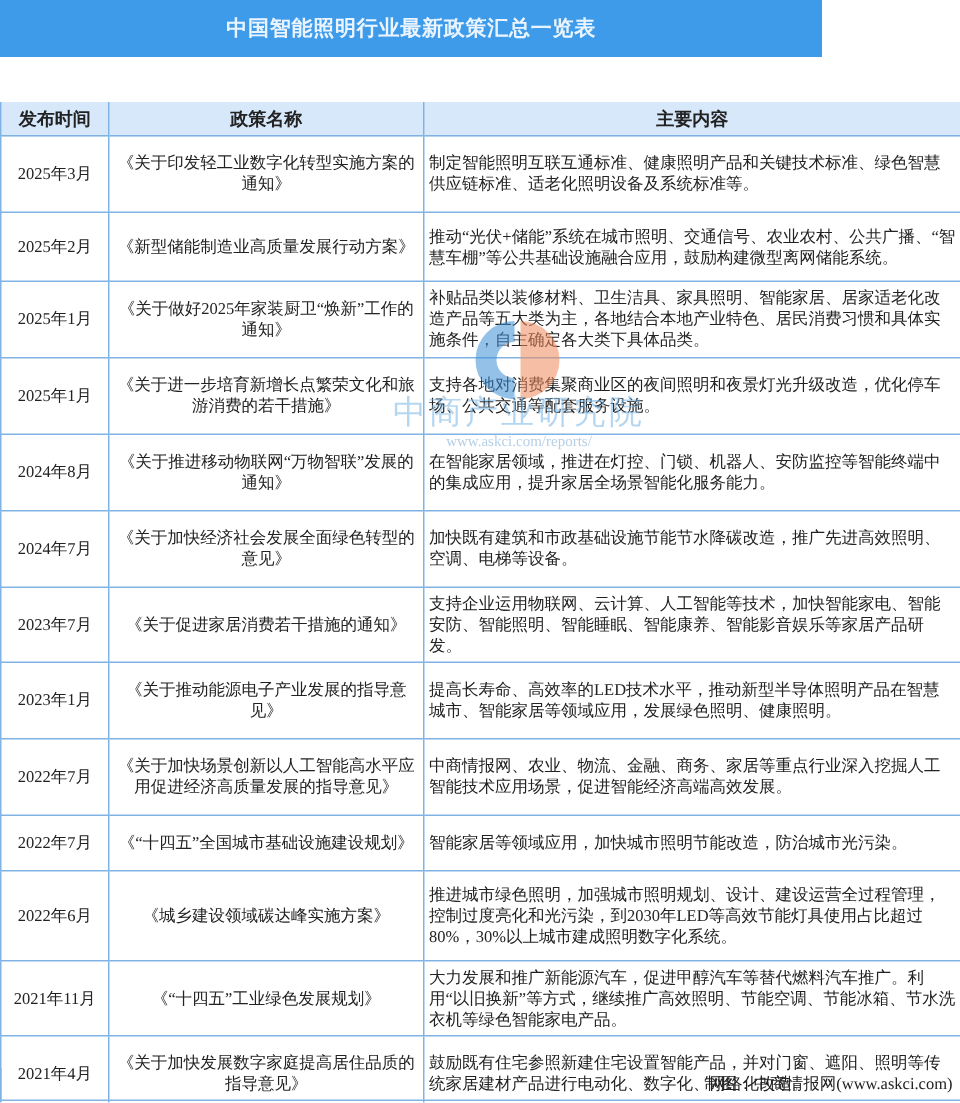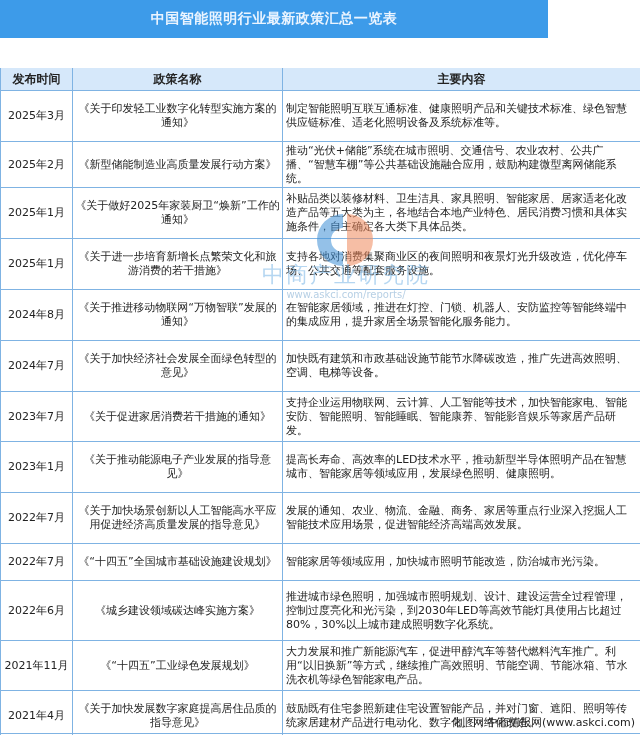--- a/index.html
+++ b/index.html
@@ -1,17 +1,17 @@
 <!DOCTYPE html>
 <html><head>
 <meta charset="utf-8">
 <style>
   html, body { margin: 0; padding: 0; background: #ffffff; }
   body { width: 640px; height: 735px; overflow: hidden; font-family: "DejaVu Sans", "Liberation Sans", sans-serif; }
-  .wrap { width: 548px; height: 735px; position: relative; background: #fff; }
+  .wrap { width: 548px; height: 735px; position: relative; background: #fff; font-family: Liberation Serif, serif; }
   .title-bar {
     height: 38px; background: #3d9be9; color: #eaf4ff;
     display: flex; align-items: center; justify-content: center;
     font-size: 14px; font-weight: bold; letter-spacing: 0.5px;
   }
   table { border-collapse: collapse; width: 640px; table-layout: fixed; margin-top: 30px; }
   col.c1 { width: 72px; } col.c2 { width: 210px; } col.c3 { width: 358px; }
   th {
     background: #d6e8fa; height: 22px; font-size: 12px; font-weight: bold; color: #222;
     border: 1px solid #7fb3e3; border-top: none; padding: 0; text-align: center;
@@ -94,21 +94,21 @@
           <td class="content">支持企业运用物联网、云计算、人工智能等技术，加快智能家电、智能安防、智能照明、智能睡眠、智能康养、智能影音娱乐等家居产品研发。</td>
         </tr>
         <tr style="height: 45px;">
           <td class="date">2023年1月</td>
           <td class="name">《关于推动能源电子产业发展的指导意见》</td>
           <td class="content">提高长寿命、高效率的LED技术水平，推动新型半导体照明产品在智慧城市、智能家居等领域应用，发展绿色照明、健康照明。</td>
         </tr>
         <tr style="height: 45px;">
           <td class="date">2022年7月</td>
           <td class="name">《关于加快场景创新以人工智能高水平应用促进经济高质量发展的指导意见》</td>
-          <td class="content">发展的通知、农业、物流、金融、商务、家居等重点行业深入挖掘人工智能技术应用场景，促进智能经济高端高效发展。</td>
+          <td class="content">中商情报网、农业、物流、金融、商务、家居等重点行业深入挖掘人工智能技术应用场景，促进智能经济高端高效发展。</td>
         </tr>
         <tr style="height: 35px;">
           <td class="date">2022年7月</td>
           <td class="name">《“十四五”全国城市基础设施建设规划》</td>
           <td class="content">智能家居等领域应用，加快城市照明节能改造，防治城市光污染。</td>
         </tr>
         <tr style="height: 60px;">
           <td class="date">2022年6月</td>
           <td class="name">《城乡建设领域碳达峰实施方案》</td>
           <td class="content">推进城市绿色照明，加强城市照明规划、设计、建设运营全过程管理，控制过度亮化和光污染，到2030年LED等高效节能灯具使用占比超过80%，30%以上城市建成照明数字化系统。</td>

